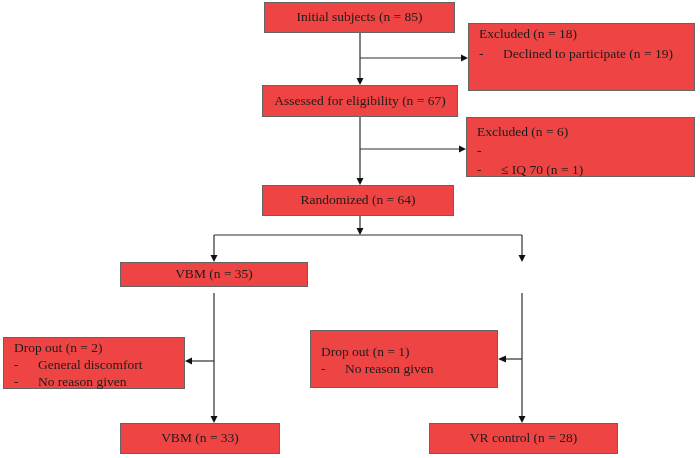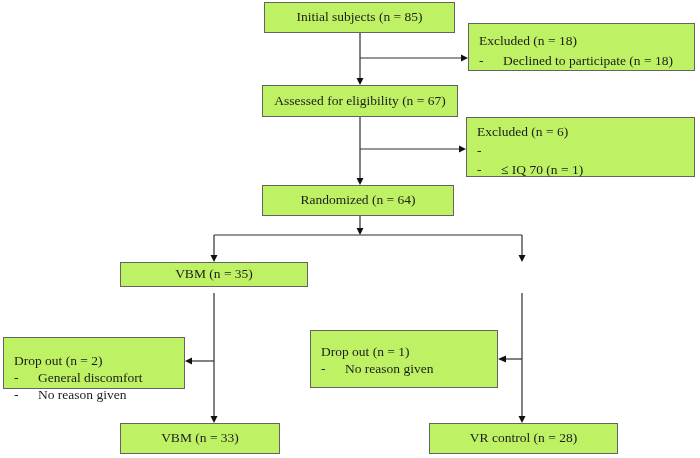--- a/index.html
+++ b/index.html
@@ -15,48 +15,48 @@
   #connectors {
     position: absolute;
     left: 0; top: 0;
     width: 700px; height: 458px;
     pointer-events: none;
   }
   .node {
     position: absolute;
     box-sizing: border-box;
     border: 1px solid #636363;
-    background: #bef264;
+    background: #ef4444;
     font-size: 13.5px;
     line-height: 1.25;
   }
   .node.center {
     display: flex;
     align-items: center;
     justify-content: center;
     text-align: center;
   }
   .node.listbox { padding: 0 6px 0 10px; }
   .node .title { display: block; }
   .node .item { display: flex; }
   .node .item .bullet {
     flex: 0 0 24px;
     display: inline-block;
   }
   .node .item .item-text { flex: 1 1 auto; }
 
   
   #box-initial     { left: 264px; top: 2px;   width: 191px; height: 31px; }
-  #box-excluded18  { left: 468px; top: 23px;  width: 227px; height: 48px; padding-top: 7px;  line-height: 20px; }
+  #box-excluded18  { left: 468px; top: 23px;  width: 227px; height: 68px;  line-height: 20px; }
   #box-assessed    { left: 262px; top: 85px;  width: 196px; height: 32px; }
   #box-excluded3   { left: 466px; top: 117px; width: 229px; height: 60px; padding-top: 4px;  line-height: 19px; }
   #box-randomized  { left: 262px; top: 185px; width: 192px; height: 31px; }
   #box-vbm35       { left: 120px; top: 262px; width: 188px; height: 25px; }
   #box-vr29        { left: 430px; top: 262px; width: 190px; height: 31px; }
-  #box-dropout2    { left: 3px;   top: 337px; width: 182px; height: 52px; padding-top: 14px;  line-height: 17px; }
+  #box-dropout2    { left: 3px;   top: 337px; width: 182px; height: 52px; padding-top: 1px;  line-height: 17px; }
   #box-dropout1    { left: 310px; top: 330px; width: 188px; height: 58px; padding-top: 12px;  line-height: 17px; }
   #box-vbm33       { left: 120px; top: 423px; width: 160px; height: 31px; }
   #box-vr28        { left: 429px; top: 423px; width: 189px; height: 31px; }
 
   .connector { stroke: #2e2e2e; stroke-width: 1.2; fill: none; }
   .arrowhead { fill: #111111; stroke: none; }
 </style>
 </head>
 <body>
 
@@ -100,21 +100,21 @@
   </svg>
 
   <div class="node center" id="box-initial">
     <span>Initial subjects (n = 85)</span>
   </div>
 
   <div class="node listbox" id="box-excluded18">
     <span class="title">Excluded (n = 18)</span>
     <span class="item">
       <span class="bullet">-</span>
-      <span class="item-text">Declined to participate (n = 18)</span>
+      <span class="item-text">Declined to participate (n = 19)</span>
     </span>
   </div>
 
   <div class="node center" id="box-assessed">
     <span>Assessed for eligibility (n = 67)</span>
   </div>
 
   <div class="node listbox" id="box-excluded3">
     <span class="title">Excluded (n = 6)</span>
     <span class="item">

